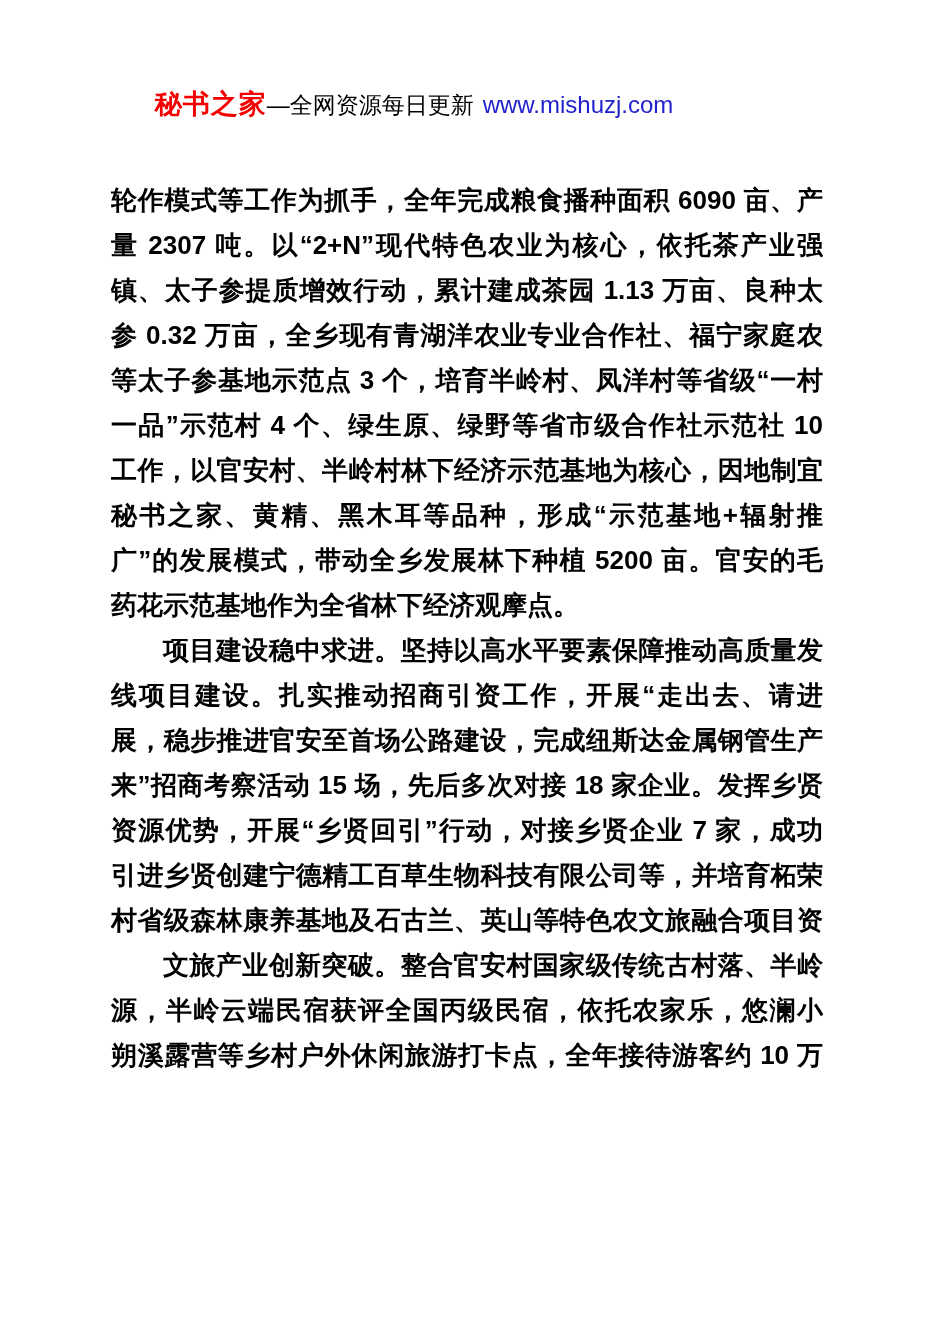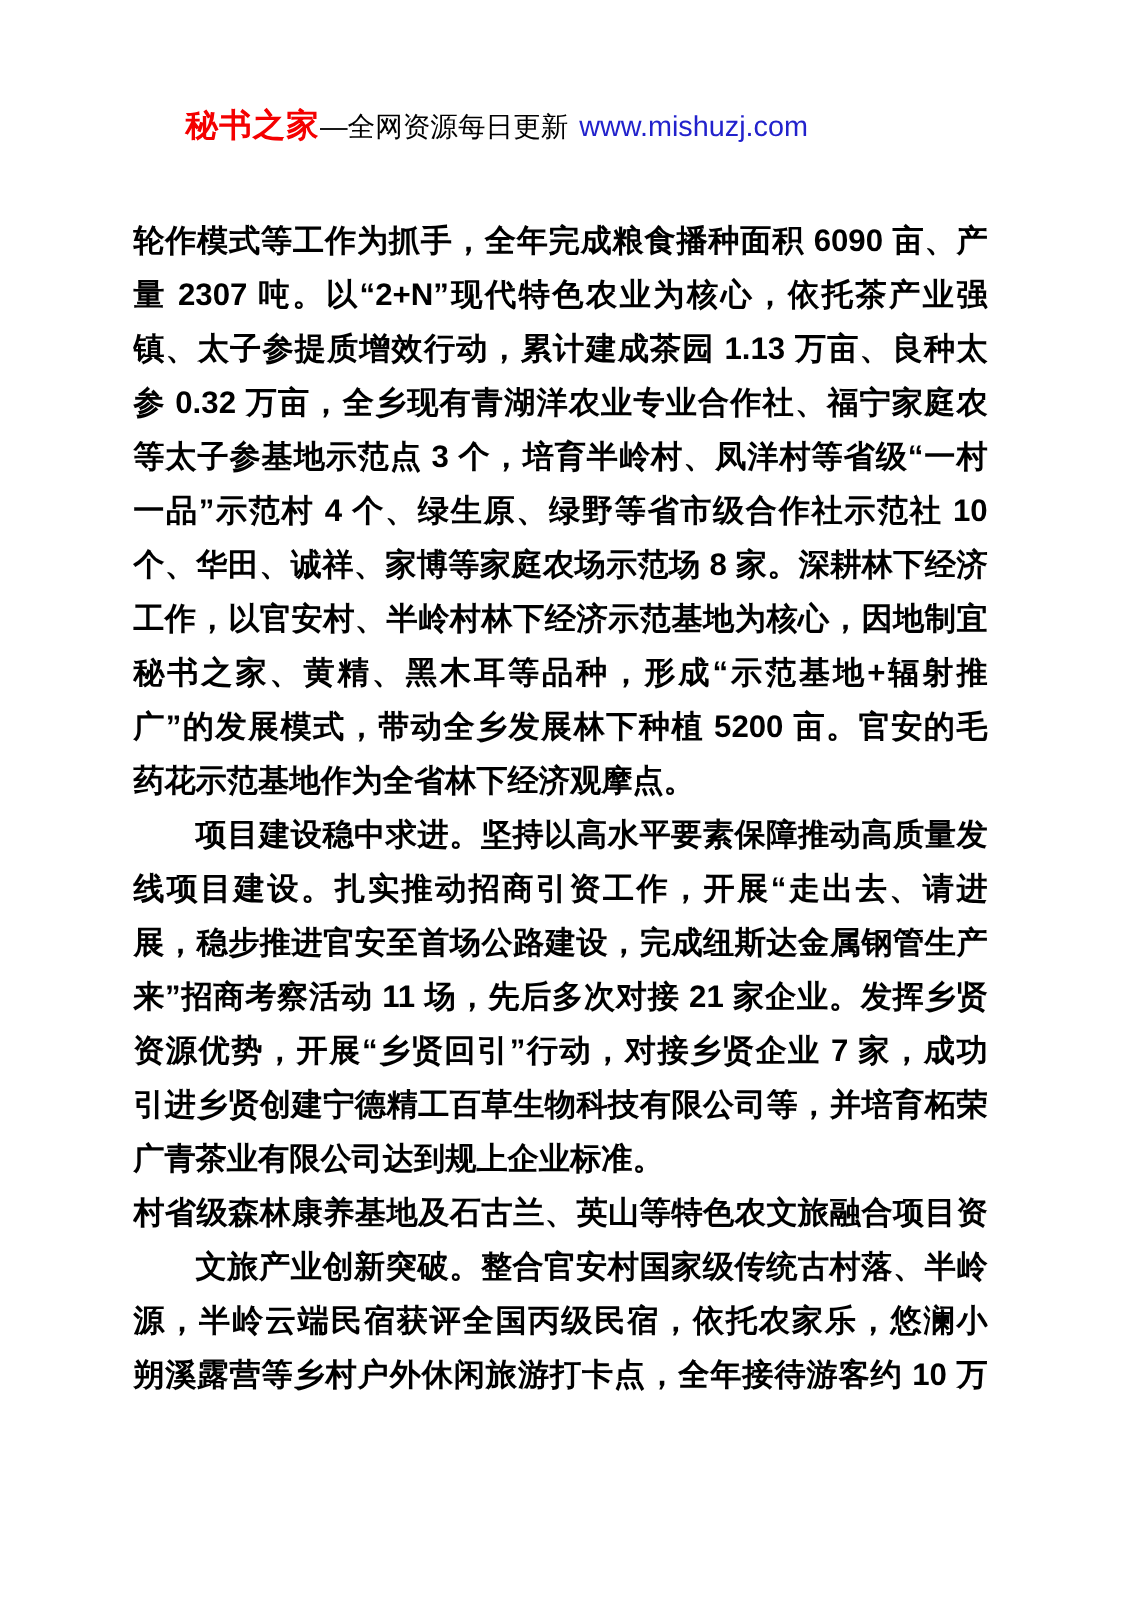--- a/index.html
+++ b/index.html
@@ -75,35 +75,33 @@
 
   <div class="body-text" style="color: rgb(0, 0, 0);">
 
     <div class="paragraph">
       <div class="line">轮作模式等工作为抓手，全年完成粮食播种面积 6090 亩、产</div>
       <div class="line">量 2307 吨。以“2+N”现代特色农业为核心，依托茶产业强</div>
       <div class="line">镇、太子参提质增效行动，累计建成茶园 1.13 万亩、良种太子</div>
       <div class="line">参 0.32 万亩，全乡现有青湖洋农业专业合作社、福宁家庭农场</div>
       <div class="line">等太子参基地示范点 3 个，培育半岭村、凤洋村等省级“一村</div>
       <div class="line">一品”示范村 4 个、绿生原、绿野等省市级合作社示范社 10</div>
-      <div class="line">个、华田、诚祥、家博等家庭农场示范场 8 家。深耕林下经济</div>
       <div class="line">工作，以官安村、半岭村林下经济示范基地为核心，因地制宜</div>
       <div class="line">秘书之家、黄精、黑木耳等品种，形成“示范基地+辐射推</div>
       <div class="line">广”的发展模式，带动全乡发展林下种植 5200 亩。官安的毛</div>
       <div class="line para-end">药花示范基地作为全省林下经济观摩点。</div>
     </div>
 
     <div class="paragraph">
       <div class="line indent">项目建设稳中求进。坚持以高水平要素保障推动高质量发</div>
       <div class="line">线项目建设。扎实推动招商引资工作，开展“走出去、请进</div>
       <div class="line">展，稳步推进官安至首场公路建设，完成纽斯达金属钢管生产</div>
-      <div class="line">来”招商考察活动 11 场，先后多次对接 21 家企业。发挥乡贤</div>
+      <div class="line">来”招商考察活动 15 场，先后多次对接 18 家企业。发挥乡贤</div>
       <div class="line">资源优势，开展“乡贤回引”行动，对接乡贤企业 7 家，成功</div>
       <div class="line">引进乡贤创建宁德精工百草生物科技有限公司等，并培育柘荣</div>
-      <div class="line para-end">广青茶业有限公司达到规上企业标准。</div>
     </div>
 
     <div class="paragraph">
       <div class="line">村省级森林康养基地及石古兰、英山等特色农文旅融合项目资</div>
       <div class="line indent">文旅产业创新突破。整合官安村国家级传统古村落、半岭</div>
       <div class="line">源，半岭云端民宿获评全国丙级民宿，依托农家乐，悠澜小院、</div>
       <div class="line">朔溪露营等乡村户外休闲旅游打卡点，全年接待游客约 10 万</div>
     </div>
 
   </div>

